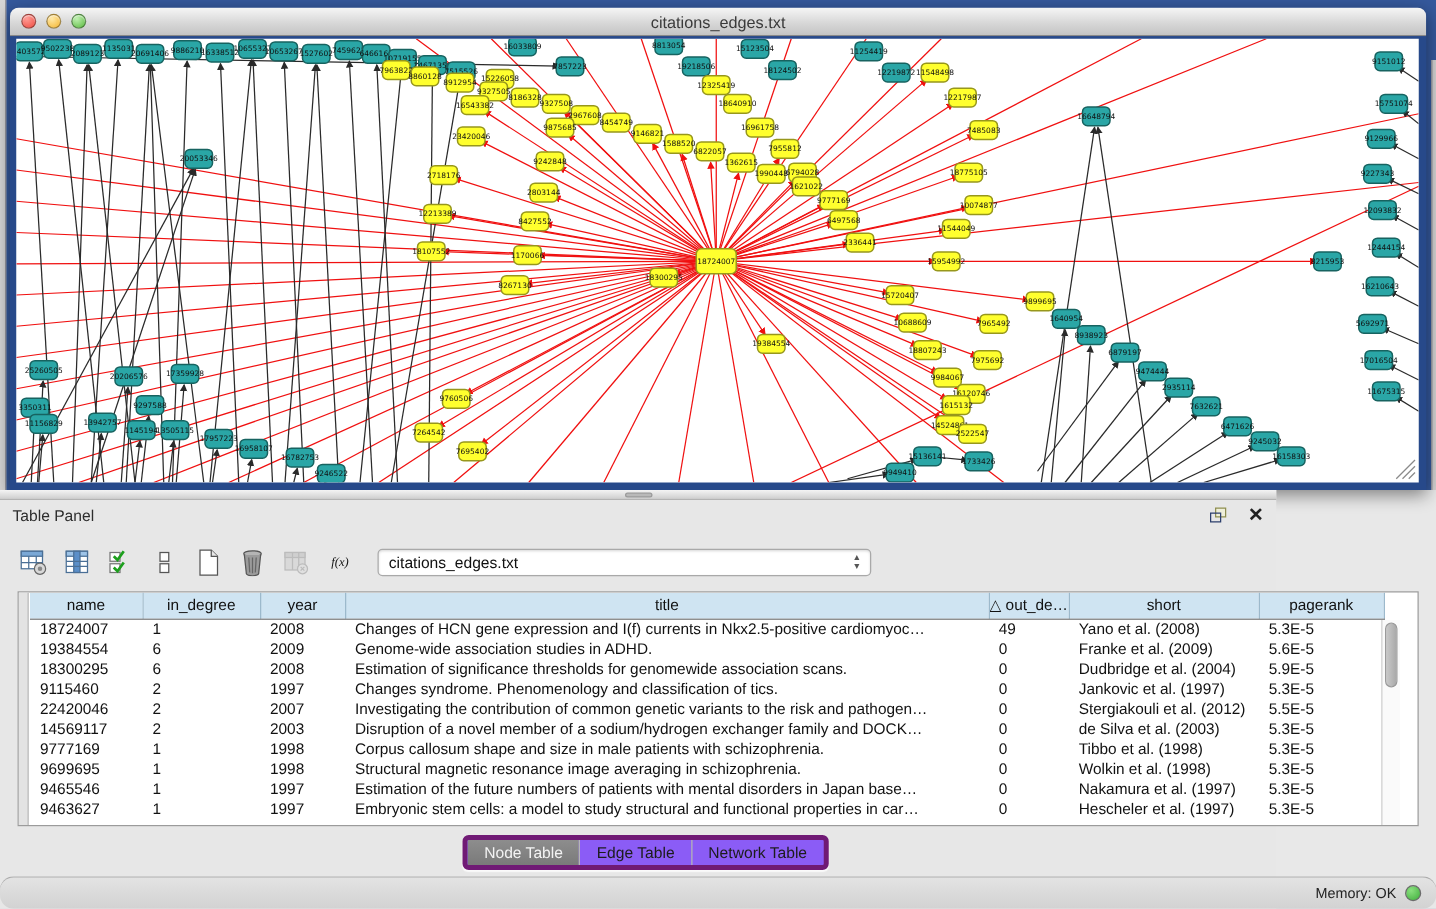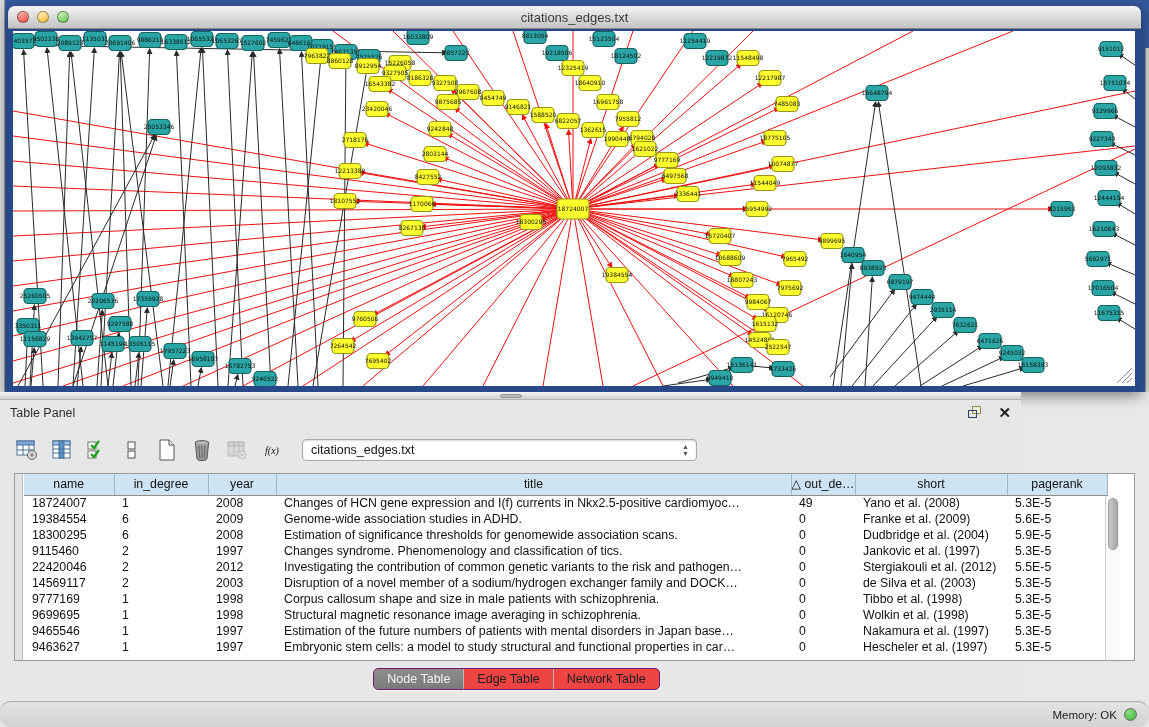--- a/index.html
+++ b/index.html
@@ -42,21 +42,21 @@
   .gutter { position:absolute; left:0; top:0; width:8px; height:100%; background:#e3e3e3; border-right:1px solid #bcbcbc; }
   table.data { position:absolute; left:9px; top:0; border-collapse:collapse; table-layout:fixed; font-size:12.3px; color:#111; }
   table.data th { background:#cfe4f2; border-right:1px solid #9cb9cc; border-bottom:1px solid #8f8f8f; font-weight:normal; font-size:12.3px; height:21px; text-align:center; overflow:hidden; white-space:nowrap; }
   table.data td { height:16px; padding:0 4px 0 8px; white-space:nowrap; overflow:hidden; }
   td.c-short { padding-left:18px; }
   td.c-page { padding-left:12px; }
   .vscroll { position:absolute; right:14px; top:22px; width:15px; height:165px; background:#fafafa; border-left:1px solid #cfcfcf; }
   .vthumb { position:absolute; left:2px; top:2px; width:10px; height:52px; border-radius:6px; background:linear-gradient(90deg,#c9c9c9,#a9a9a9); border:1px solid #9a9a9a; }
 
   .tabbar { margin-top:7px; text-align:center; }
-  .seg { display:inline-flex; border:1px solid #701a75; border-radius:5px; overflow:hidden; background:#ef4444; box-shadow:0 1px 1px rgba(255,255,255,.8);margin-left:12px; }
+  .seg { display:inline-flex; border:4px solid #701a75; border-radius:5px; overflow:hidden; background:#8b5cf6; box-shadow:0 1px 1px rgba(255,255,255,.8);margin-left:12px; }
   .seg .tab { padding:2px 13px; font-size:12.5px; color:#1c1c1c; border-right:1px solid #b5b5b5; cursor:pointer; line-height:16px; }
   .seg .tab:last-child { border-right:none; }
   .seg .tab.active { background:linear-gradient(#8d8d8d,#7a7a7a); color:#f3f3f3; }
 
   .statusbar { position:absolute; left:0; bottom:0; width:1149px; height:26px; background:linear-gradient(#e3e3e3,#d2d2d2); border-top:1px solid #ababab; display:flex; align-items:center; justify-content:flex-end; padding-right:12px; gap:7px;border-radius:11px; }
   .mem-label { font-size:11.5px; color:#222; }
   .mem-dot { width:13px; height:13px; border-radius:50%; background:radial-gradient(circle at 35% 30%, #8ae07e, #3fae3c); border:1px solid #6b6b6b; }
 </style>
 </head>
 <body>
@@ -846,21 +846,21 @@
             <td>2</td>
             <td>1997</td>
             <td>Changes syndrome. Phenomenology and classification of tics.</td>
             <td>0</td>
             <td class="c-short">Jankovic et al. (1997)</td>
             <td class="c-page">5.3E-5</td>
           </tr>
           <tr>
             <td>22420046</td>
             <td>2</td>
-            <td>2012</td>
+            <td>2007</td>
             <td>Investigating the contribution of common genetic variants to the risk and pathogen…</td>
             <td>0</td>
             <td class="c-short">Stergiakouli et al. (2012)</td>
             <td class="c-page">5.5E-5</td>
           </tr>
           <tr>
             <td>14569117</td>
             <td>2</td>
             <td>2003</td>
             <td>Disruption of a novel member of a sodium/hydrogen exchanger family and DOCK…</td>

